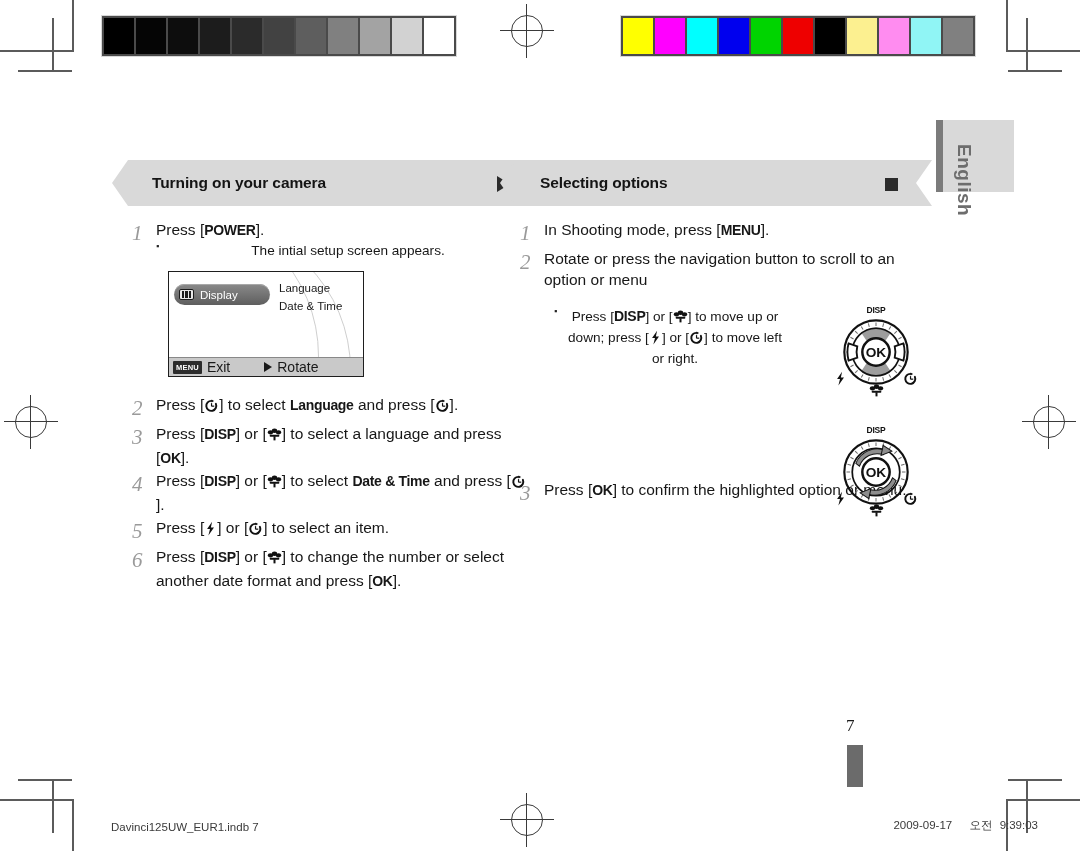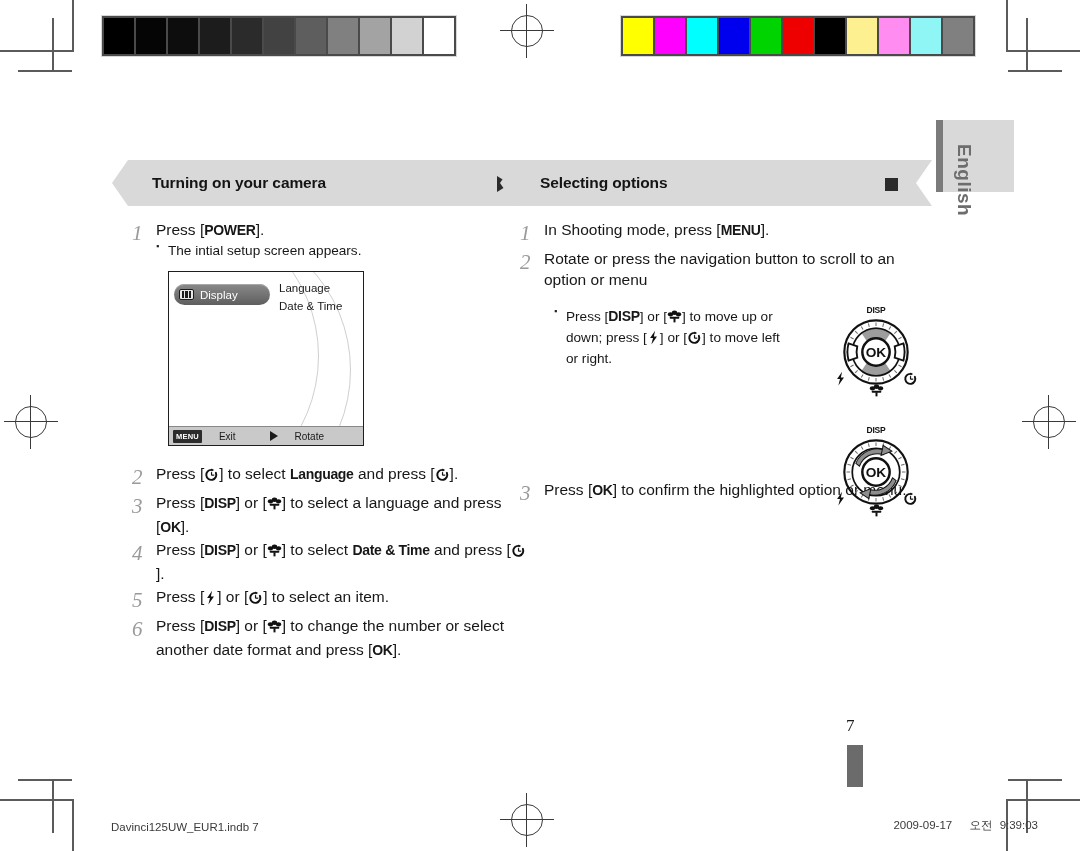--- a/index.html
+++ b/index.html
@@ -87,35 +87,35 @@
     text-align: left; line-height: 1.25; padding-left: 4px;
   }
   .step-body { flex: 1; }
   .step-text {
     font-size: 15.5px; color: #171717; line-height: 1.32;
   }
   .step-text b { font-weight: bold; }
   .bullets { margin-top: 2px; }
   .bullet {
     font-size: 13.6px; color: #171717; line-height: 1.3;
-    position: relative; padding-left: 12px; margin-bottom: 1px;
+    position: relative; padding-left: 12px; margin-bottom: 1px; text-align: center;
   }
   .bullet::before {
     content: "▪"; position: absolute; left: 0; top: -1px;
     font-size: 9px; color: #222;
   }
 
   
   .key { font-weight: bold; font-size: 14px; letter-spacing: -0.3px; }
   .kicon { display: inline-block; vertical-align: -3px; }
 
   
   .lcd {
     position: relative;
-    width: 196px; height: 175px;
+    width: 196px; height: 106px;
     margin: 10px 0 0 40px;
     background: #ffffff;
     border: 1.4px solid #1e1e1e;
     overflow: hidden;
   }
   .lcd .arcs { position: absolute; inset: 0; }
   .lcd .arc {
     position: absolute; border: 1px solid #cfcfcf;
     border-radius: 50%; background: transparent;
   }
@@ -143,21 +143,21 @@
     position: absolute; left: 0; right: 0; bottom: 0;
     height: 19px; background: #c9c9c9;
     border-top: 1px solid #888;
     display: flex; align-items: center;
   }
   .lcd-menu-key {
     margin-left: 4px; background: #2c2c2c; color: #fff;
     font-size: 7.5px; font-weight: bold; letter-spacing: 0.2px;
     padding: 2px 3px; border-radius: 1px;
   }
-  .lcd-bar .lbl { font-size: 10px; color: #1a1a1a; margin-left: 17px; text-align: center; }
+  .lcd-bar .lbl { font-size: 14px; color: #1a1a1a; margin-left: 5px; text-align: center; }
   .lcd-bar .tri {
     margin-left: 34px;
     width: 0; height: 0;
     border-top: 5px solid transparent;
     border-bottom: 5px solid transparent;
     border-left: 8px solid #1a1a1a;
   }
 
   
   .wheel { position: absolute; width: 86px; height: 92px; }

